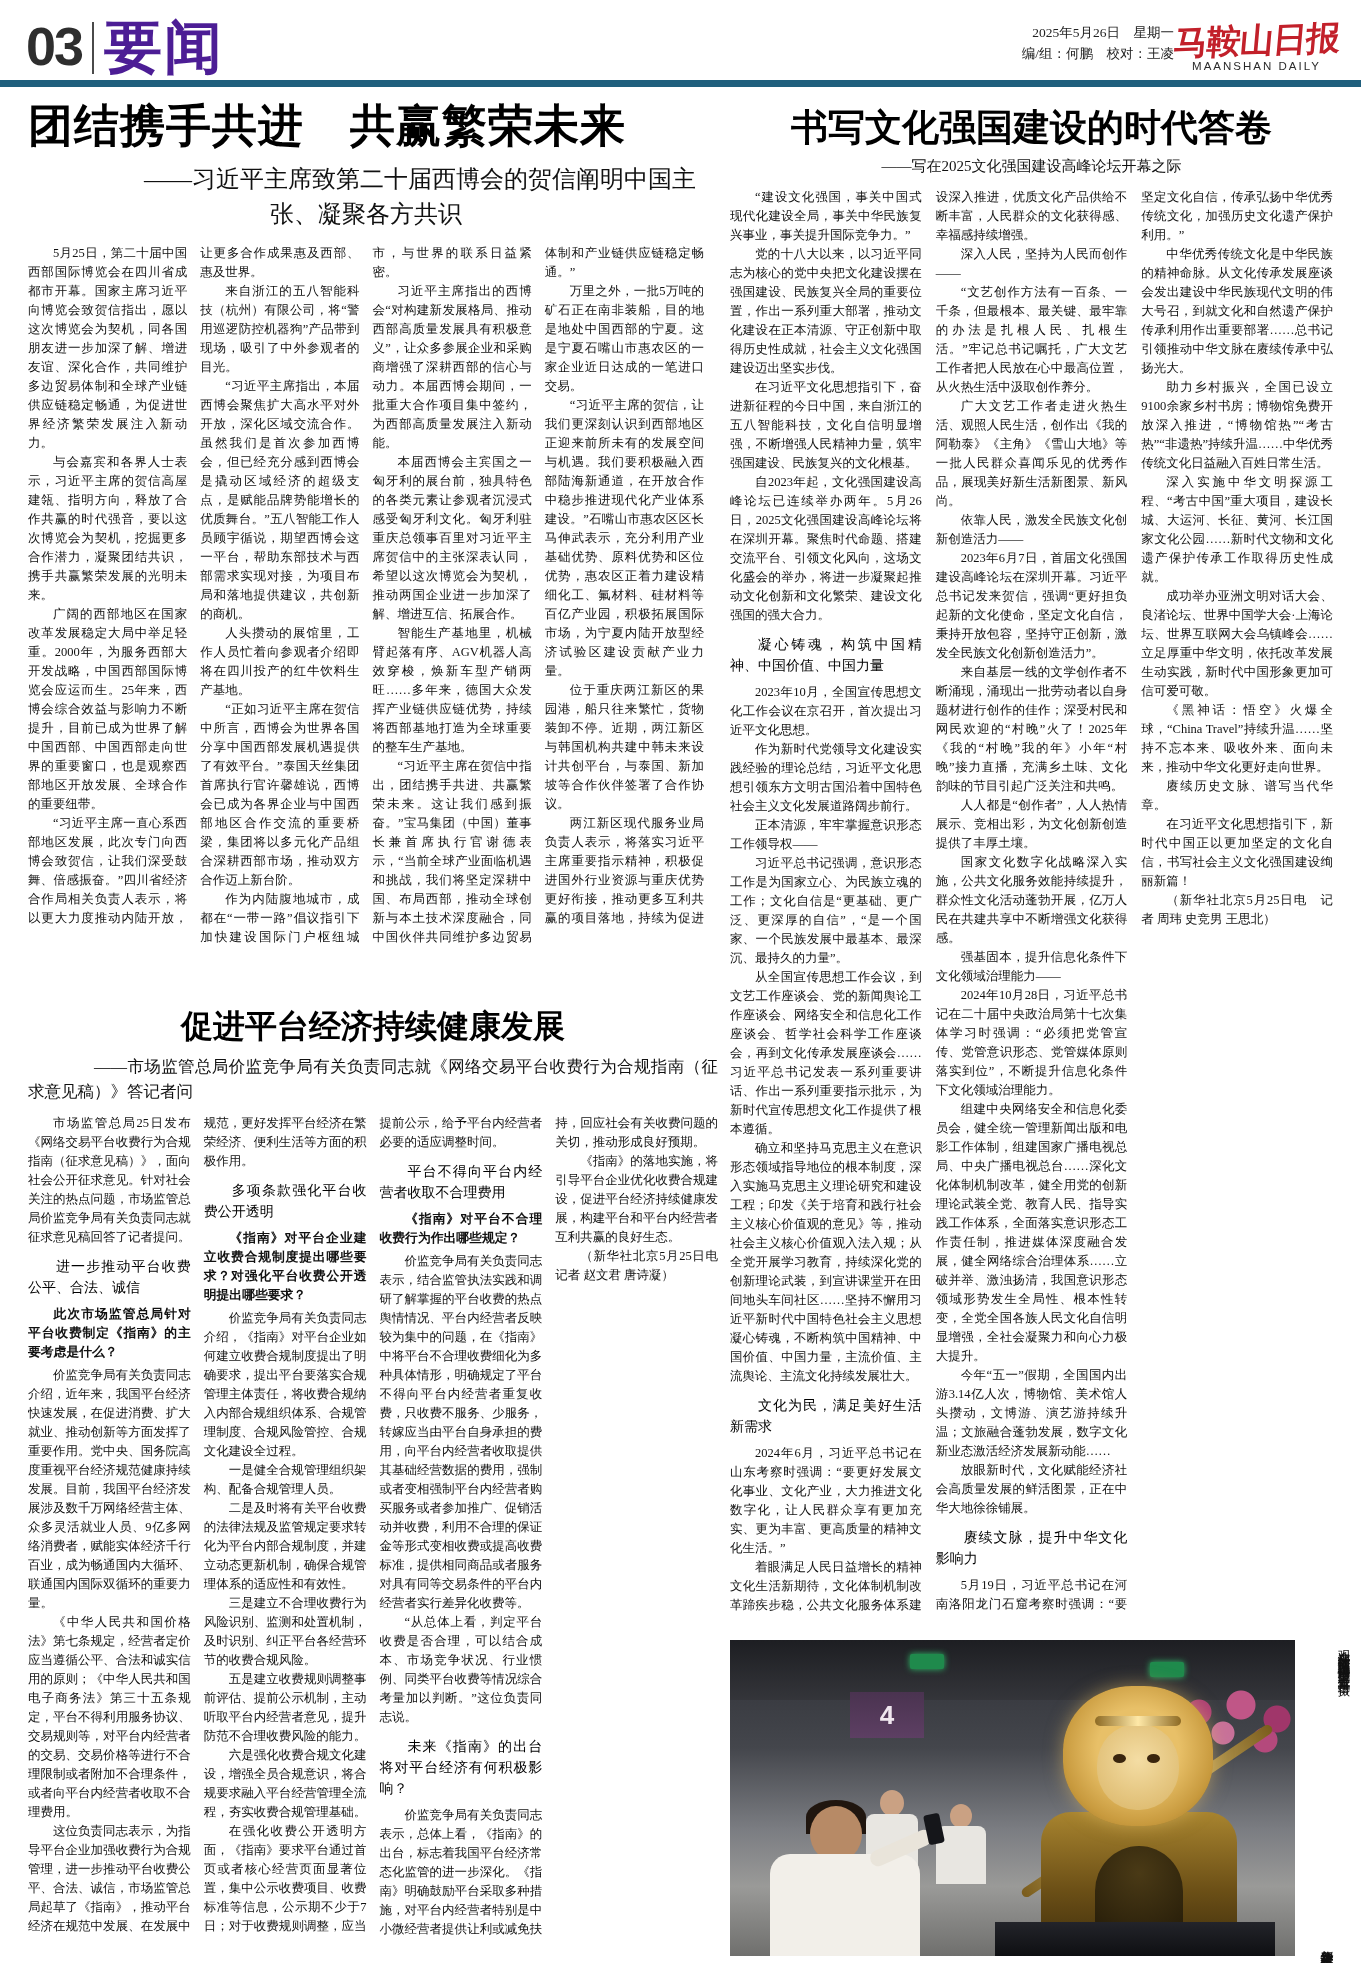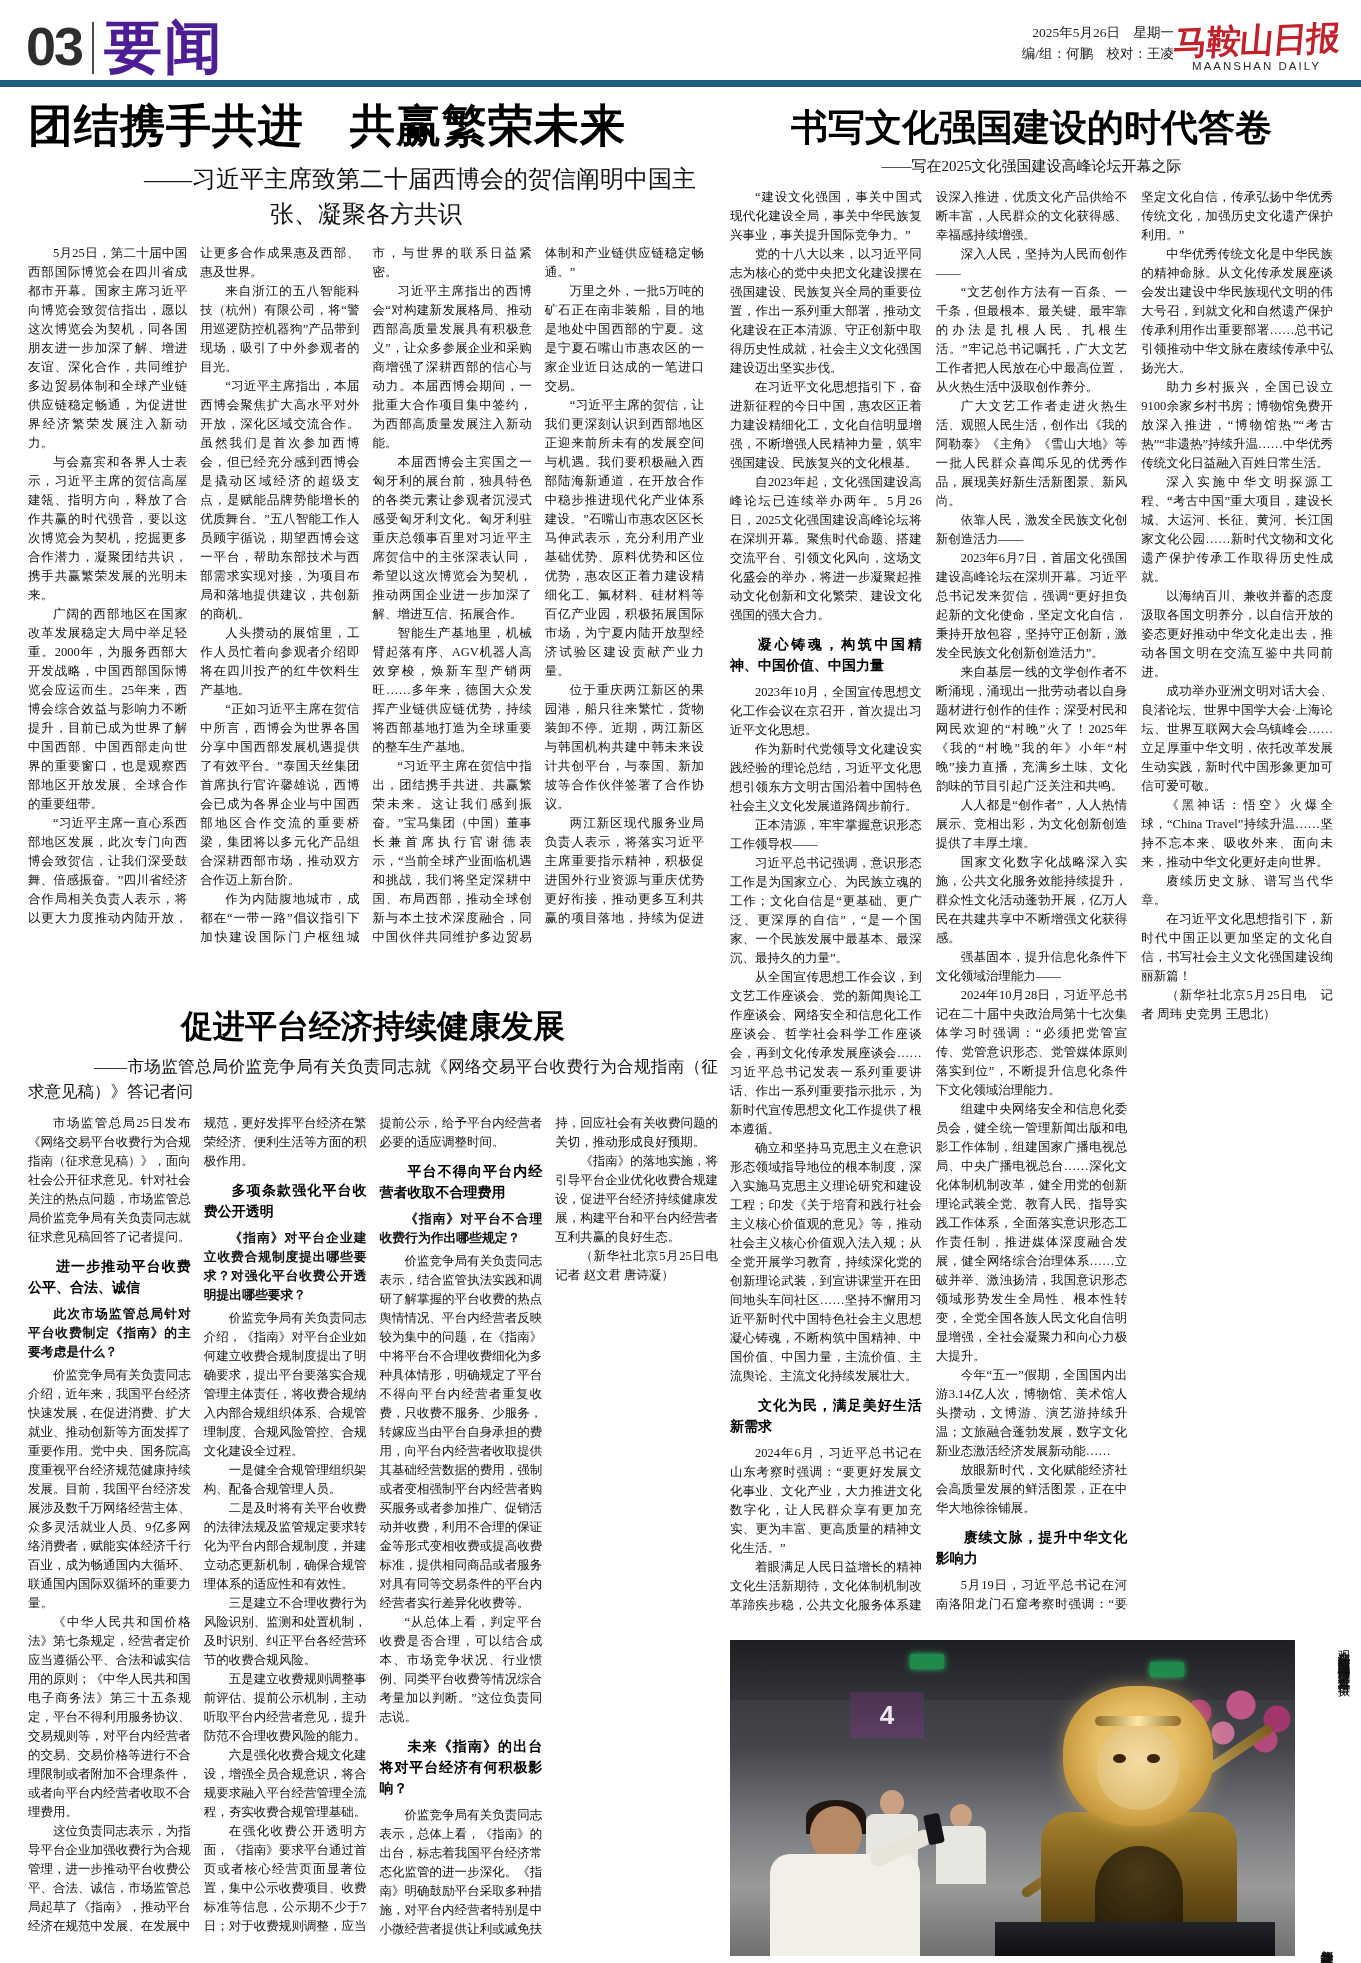--- a/index.html
+++ b/index.html
@@ -26,21 +26,21 @@
   .art-b .sub{margin:6px 0 12px 0;text-align:center;font-size:15px;color:#111;}
   .art-c{left:28px;top:1006px;width:690px;}
   .art-c h1{margin:0;text-align:center;font-family:"Liberation Sans",sans-serif;font-weight:900;font-size:32px;line-height:40px;color:#000;}
   .art-c .sub{margin:8px 0 10px 0;font-size:16.5px;line-height:25px;text-indent:4em;text-align:justify;color:#111;}
   
   .cols{column-gap:13px;column-fill:auto;overflow:hidden;font-size:12.5px;line-height:19px;text-align:justify;}
   .cols-a{height:712px;column-count:4;}
   .cols-b{height:1442px;column-count:3;column-gap:14px;}
   .cols-c{height:828px;column-count:4;}
   .para{margin:0;text-indent:2em;}
-  .sec-head{margin:9px 0 7px 0;text-indent:2em;font-family:"Liberation Sans",sans-serif;font-weight:700;font-size:14px;line-height:21px;color:#000;}
+  .sec-head{margin:9px 0 7px 0;text-indent:2em;font-family:"Liberation Sans",sans-serif;font-weight:400;font-size:14px;line-height:21px;color:#000;}
   .q-head{margin:5px 0 4px 0;text-indent:2em;font-weight:700;font-size:12.8px;}
   .credit{margin:0;text-indent:2em;}
   
   .photo{position:absolute;left:730px;top:1640px;width:565px;height:316px;overflow:hidden;
          background:linear-gradient(180deg,#2e3036 0%,#44464c 34%,#7b7d82 60%,#9a9a98 78%,#6f6f6d 100%);}
   .ph-ceiling{position:absolute;left:0;top:0;width:100%;height:60px;background:linear-gradient(180deg,#1d1e22,#34353a);}
   .ph-exit1,.ph-exit2{position:absolute;top:14px;width:34px;height:15px;background:#1f8a4c;border-radius:2px;box-shadow:0 0 6px #2fbf6b;}
   .ph-exit1{left:180px;} .ph-exit2{left:420px;top:22px;}
   .ph-sign4{position:absolute;left:120px;top:52px;width:74px;height:46px;background:linear-gradient(180deg,#4a3350,#5d3f63);
             color:#f0e7ef;font-family:"Liberation Sans",sans-serif;font-weight:700;font-size:26px;display:flex;align-items:center;justify-content:center;}
@@ -125,21 +125,21 @@
         <p class="para">两江新区现代服务业局负责人表示，将落实习近平主席重要指示精神，积极促进国外行业资源与重庆优势更好衔接，推动更多互利共赢的项目落地，持续为促进世界经济繁荣发展注入新动力。</p>
       </div>
   </div>
 
   <div class="art art-b">
     <h1>书写文化强国建设的时代答卷</h1>
     <div class="sub">——写在2025文化强国建设高峰论坛开幕之际</div>
     <div class="cols cols-b">
         <p class="para">“建设文化强国，事关中国式现代化建设全局，事关中华民族复兴事业，事关提升国际竞争力。”</p>
         <p class="para">党的十八大以来，以习近平同志为核心的党中央把文化建设摆在强国建设、民族复兴全局的重要位置，作出一系列重大部署，推动文化建设在正本清源、守正创新中取得历史性成就，社会主义文化强国建设迈出坚实步伐。</p>
-        <p class="para">在习近平文化思想指引下，奋进新征程的今日中国，惠农区正着力建设精细化工，文化自信明显增强，不断增强人民精神力量，筑牢强国建设、民族复兴的文化根基。</p>
+        <p class="para">在习近平文化思想指引下，奋进新征程的今日中国，来自浙江的五八智能科技，文化自信明显增强，不断增强人民精神力量，筑牢强国建设、民族复兴的文化根基。</p>
         <p class="para">自2023年起，文化强国建设高峰论坛已连续举办两年。5月26日，2025文化强国建设高峰论坛将在深圳开幕。聚焦时代命题、搭建交流平台、引领文化风向，这场文化盛会的举办，将进一步凝聚起推动文化创新和文化繁荣、建设文化强国的强大合力。</p>
         <p class="sec-head">凝心铸魂，构筑中国精神、中国价值、中国力量</p>
         <p class="para">2023年10月，全国宣传思想文化工作会议在京召开，首次提出习近平文化思想。</p>
         <p class="para">作为新时代党领导文化建设实践经验的理论总结，习近平文化思想引领东方文明古国沿着中国特色社会主义文化发展道路阔步前行。</p>
         <p class="para">正本清源，牢牢掌握意识形态工作领导权——</p>
         <p class="para">习近平总书记强调，意识形态工作是为国家立心、为民族立魂的工作；文化自信是“更基础、更广泛、更深厚的自信”，“是一个国家、一个民族发展中最基本、最深沉、最持久的力量”。</p>
         <p class="para">从全国宣传思想工作会议，到文艺工作座谈会、党的新闻舆论工作座谈会、网络安全和信息化工作座谈会、哲学社会科学工作座谈会，再到文化传承发展座谈会……习近平总书记发表一系列重要讲话、作出一系列重要指示批示，为新时代宣传思想文化工作提供了根本遵循。</p>
         <p class="para">确立和坚持马克思主义在意识形态领域指导地位的根本制度，深入实施马克思主义理论研究和建设工程；印发《关于培育和践行社会主义核心价值观的意见》等，推动社会主义核心价值观入法入规；从全党开展学习教育，持续深化党的创新理论武装，到宣讲课堂开在田间地头车间社区……坚持不懈用习近平新时代中国特色社会主义思想凝心铸魂，不断构筑中国精神、中国价值、中国力量，主流价值、主流舆论、主流文化持续发展壮大。</p>
         <p class="sec-head">文化为民，满足美好生活新需求</p>
         <p class="para">2024年6月，习近平总书记在山东考察时强调：“要更好发展文化事业、文化产业，大力推进文化数字化，让人民群众享有更加充实、更为丰富、更高质量的精神文化生活。”</p>
@@ -155,21 +155,20 @@
         <p class="para">强基固本，提升信息化条件下文化领域治理能力——</p>
         <p class="para">2024年10月28日，习近平总书记在二十届中央政治局第十七次集体学习时强调：“必须把党管宣传、党管意识形态、党管媒体原则落实到位”，不断提升信息化条件下文化领域治理能力。</p>
         <p class="para">组建中央网络安全和信息化委员会，健全统一管理新闻出版和电影工作体制，组建国家广播电视总局、中央广播电视总台……深化文化体制机制改革，健全用党的创新理论武装全党、教育人民、指导实践工作体系，全面落实意识形态工作责任制，推进媒体深度融合发展，健全网络综合治理体系……立破并举、激浊扬清，我国意识形态领域形势发生全局性、根本性转变，全党全国各族人民文化自信明显增强，全社会凝聚力和向心力极大提升。</p>
         <p class="para">今年“五一”假期，全国国内出游3.14亿人次，博物馆、美术馆人头攒动，文博游、演艺游持续升温；文旅融合蓬勃发展，数字文化新业态激活经济发展新动能……</p>
         <p class="para">放眼新时代，文化赋能经济社会高质量发展的鲜活图景，正在中华大地徐徐铺展。</p>
         <p class="sec-head">赓续文脉，提升中华文化影响力</p>
         <p class="para">5月19日，习近平总书记在河南洛阳龙门石窟考察时强调：“要坚定文化自信，传承弘扬中华优秀传统文化，加强历史文化遗产保护利用。”</p>
         <p class="para">中华优秀传统文化是中华民族的精神命脉。从文化传承发展座谈会发出建设中华民族现代文明的伟大号召，到就文化和自然遗产保护传承利用作出重要部署……总书记引领推动中华文脉在赓续传承中弘扬光大。</p>
         <p class="para">助力乡村振兴，全国已设立9100余家乡村书房；博物馆免费开放深入推进，“博物馆热”“考古热”“非遗热”持续升温……中华优秀传统文化日益融入百姓日常生活。</p>
         <p class="para">深入实施中华文明探源工程、“考古中国”重大项目，建设长城、大运河、长征、黄河、长江国家文化公园……新时代文物和文化遗产保护传承工作取得历史性成就。</p>
-        <p class="para">以海纳百川、兼收并蓄的态度汲取各国文明养分，以自信开放的姿态更好推动中华文化走出去，推动各国文明在交流互鉴中共同前进。</p>
         <p class="para">成功举办亚洲文明对话大会、良渚论坛、世界中国学大会·上海论坛、世界互联网大会乌镇峰会……立足厚重中华文明，依托改革发展生动实践，新时代中国形象更加可信可爱可敬。</p>
         <p class="para">《黑神话：悟空》火爆全球，“China Travel”持续升温……坚持不忘本来、吸收外来、面向未来，推动中华文化更好走向世界。</p>
         <p class="para">赓续历史文脉、谱写当代华章。</p>
         <p class="para">在习近平文化思想指引下，新时代中国正以更加坚定的文化自信，书写社会主义文化强国建设绚丽新篇！</p>
         <p class="credit">（新华社北京5月25日电　记者 周玮 史竞男 王思北）</p>
       </div>
   </div>
 
   <div class="art art-c">
     <h1>促进平台经济持续健康发展</h1>

